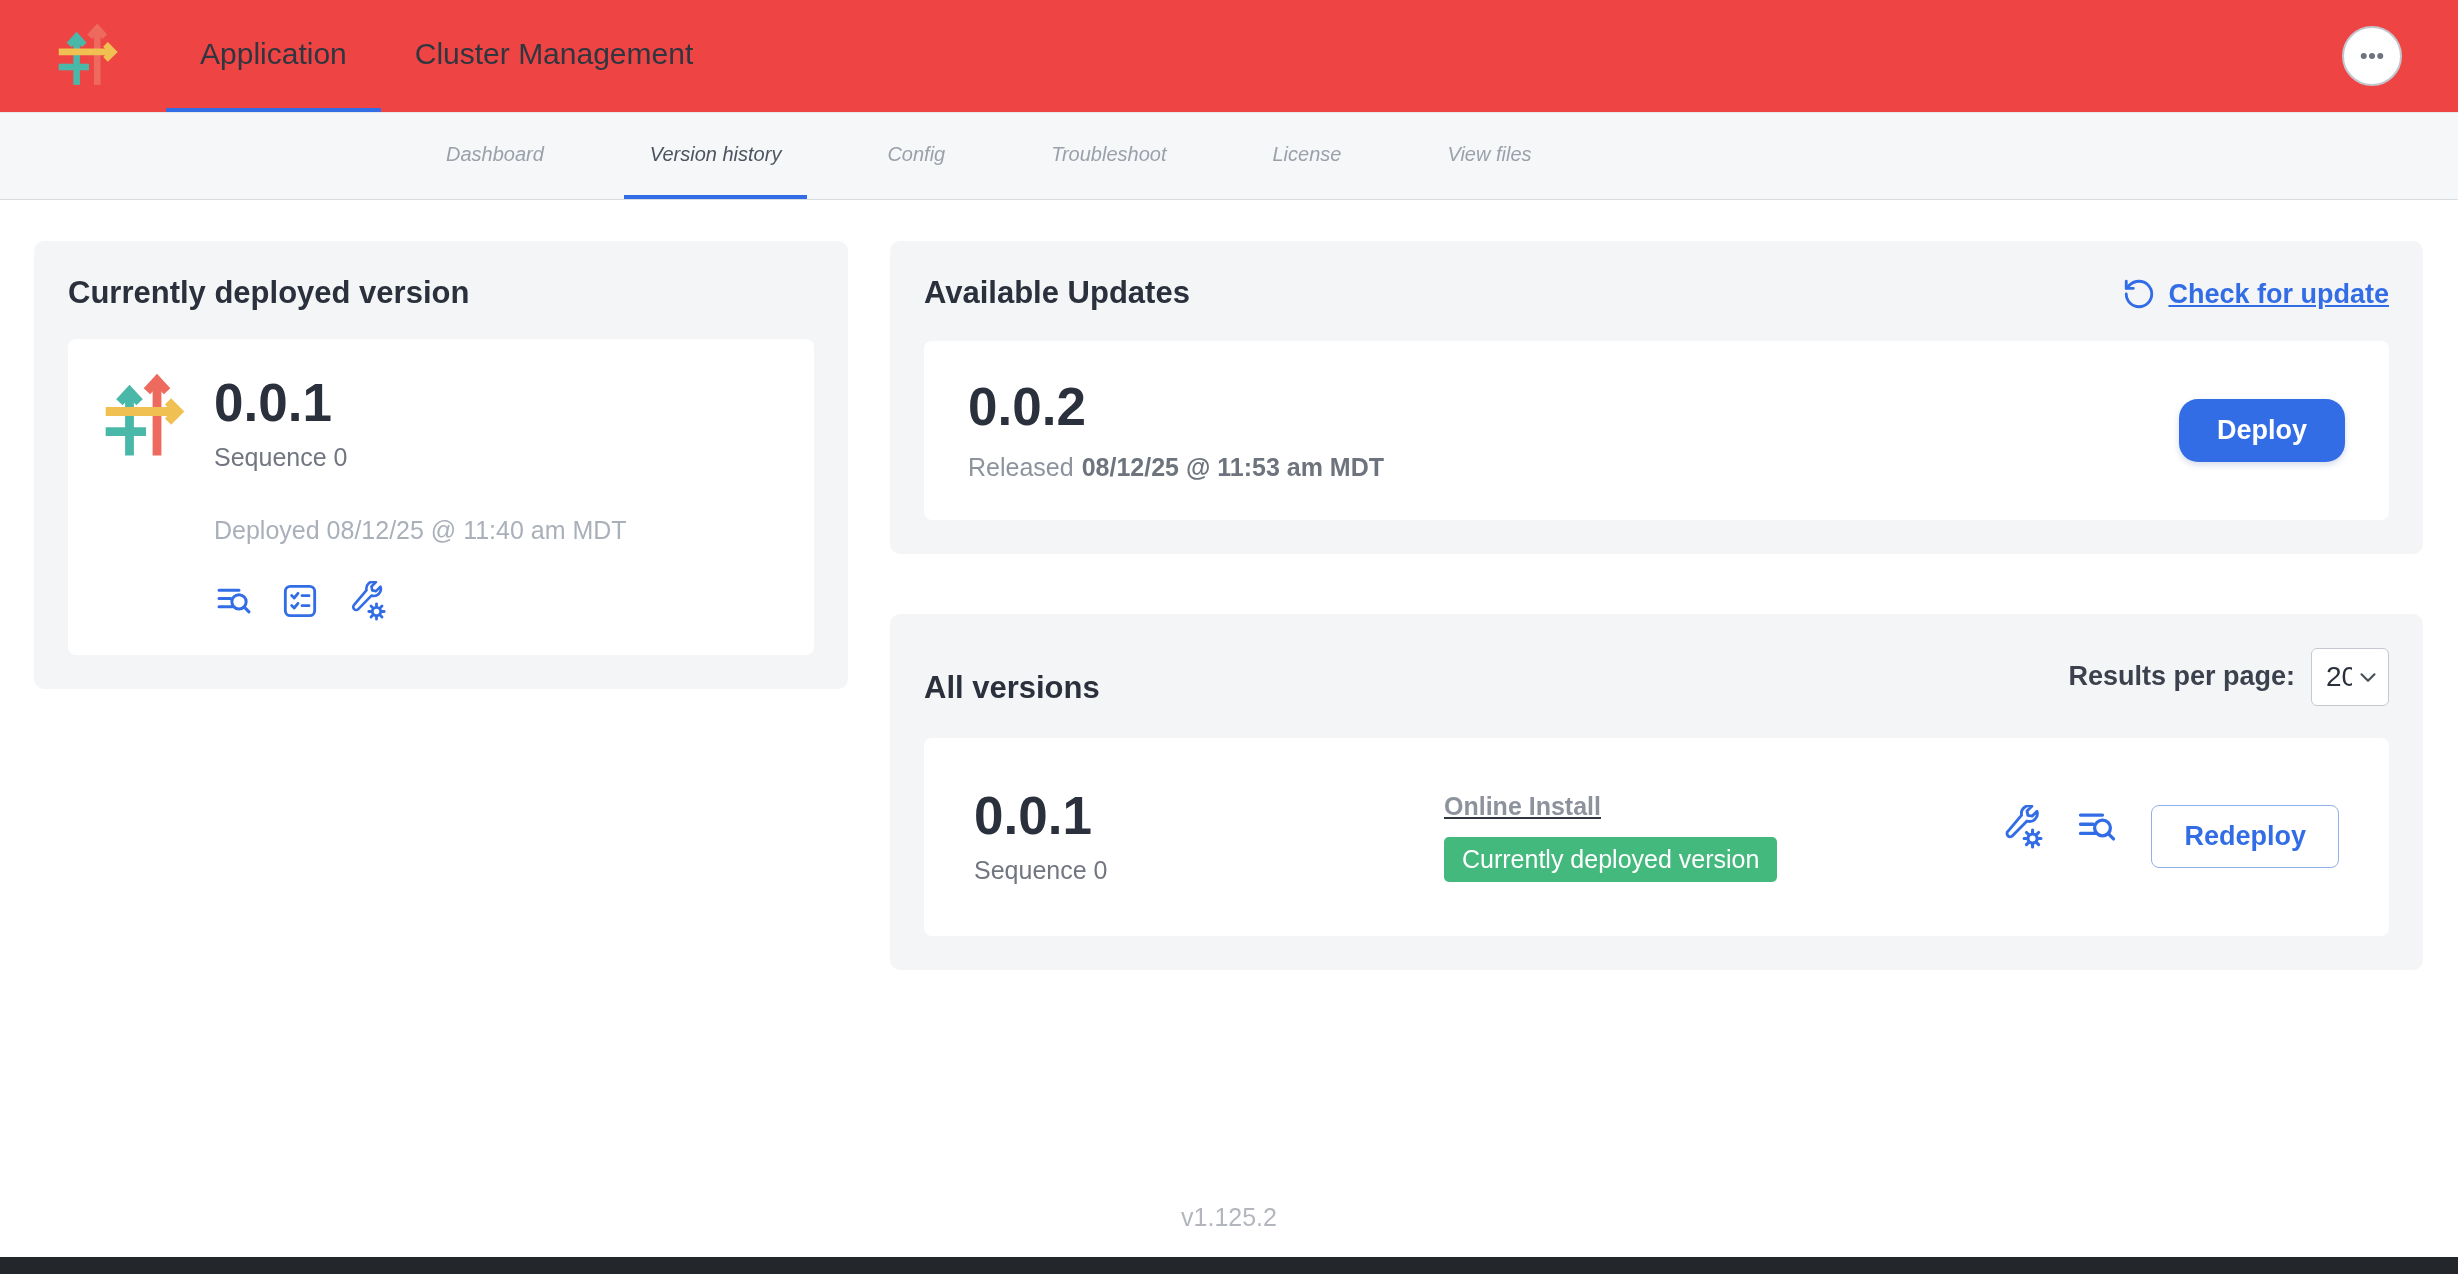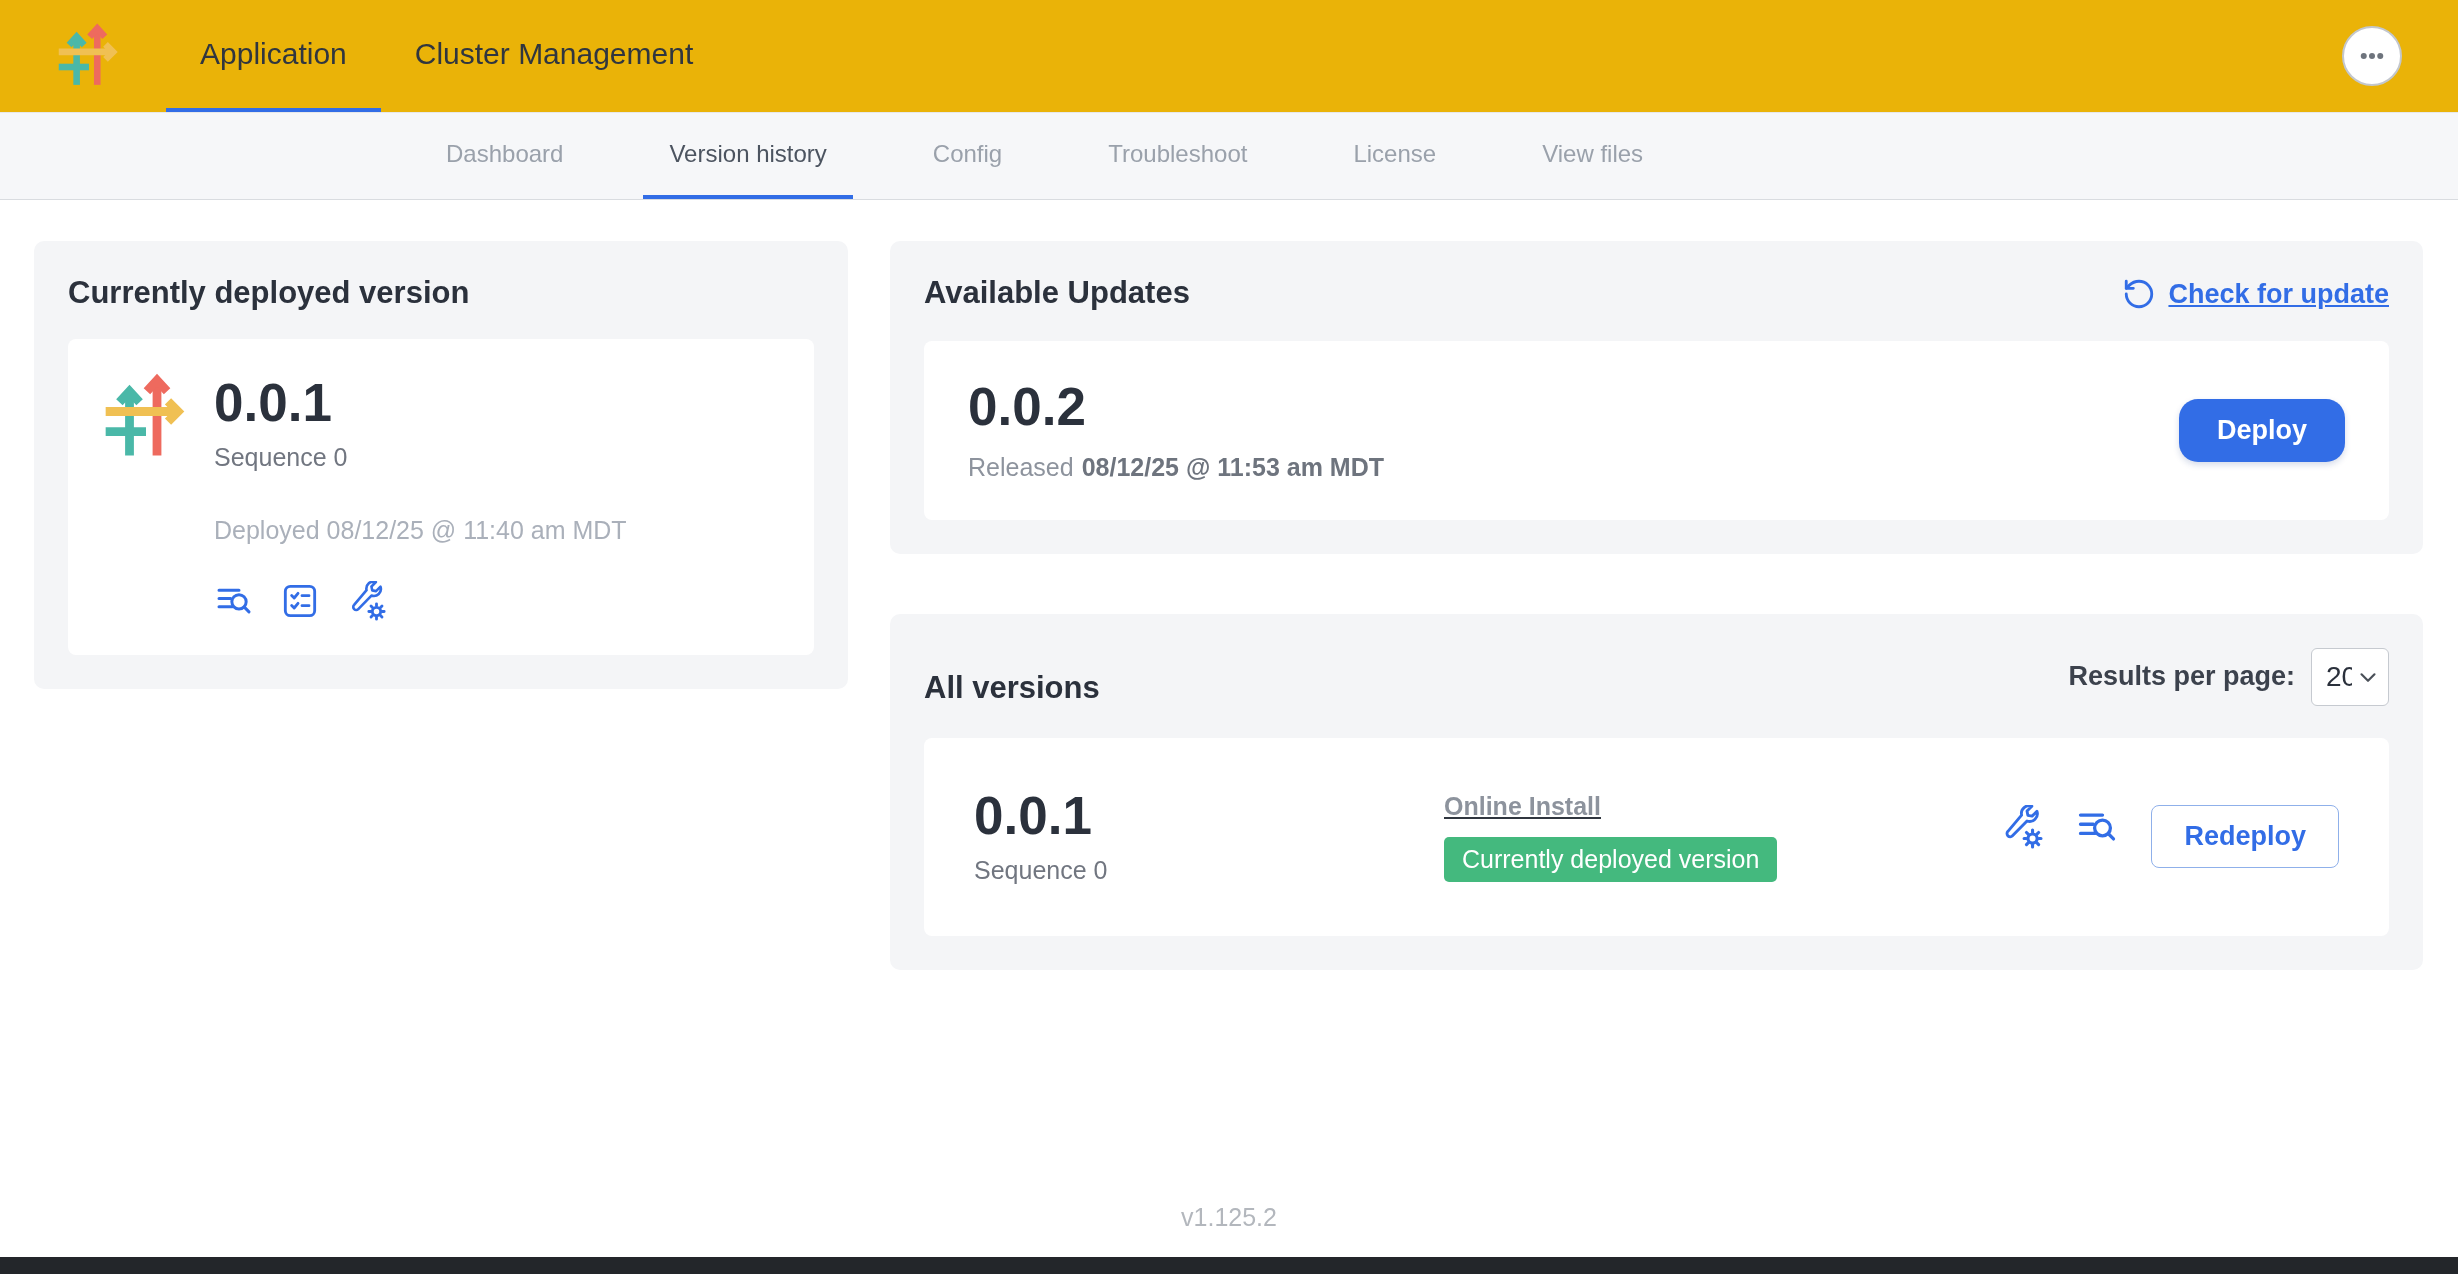--- a/index.html
+++ b/index.html
@@ -4,21 +4,21 @@
 <style>
   * { margin:0; padding:0; box-sizing:border-box; }
   html,body { width:2458px; height:1274px; overflow:hidden; }
   body {
     font-family:"Liberation Sans", sans-serif;
     background:#ffffff; color:#30363f; position:relative;
   }
 
   
   .topnav {
-    height:113px; background:#eab308; border-bottom:1px solid #e7e8ea;
+    height:113px; background:#ef4444; border-bottom:1px solid #e7e8ea;
     display:flex; align-items:stretch; padding:0 56px;
   }
   .brand { display:flex; align-items:center; margin-right:44px; }
   .logo-svg { width:66px; height:66px; }
   .topnav-tabs { display:flex; align-items:stretch; }
   .top-tab {
     display:flex; align-items:center; padding:0 34px; font-size:30px;
     color:#30363f; border-bottom:4px solid transparent; cursor:pointer; white-space:nowrap;
   }
   .top-tab.active { border-bottom-color:#326de6; }
@@ -29,22 +29,22 @@
   }
   .ellipsis-btn svg { width:36px; height:36px; }
 
   
   .subnav {
     height:87px; background:#f6f7f9; border-bottom:1px solid #d9dce0;
     display:flex; align-items:stretch; padding-left:420px;
   }
   .sub-tab {
     display:flex; align-items:center; padding:0 26px; margin-right:54px;
-    font-size:24px; color:#9aa1ab; border-bottom:4px solid transparent;
-    cursor:pointer; white-space:nowrap;
+    font-size:20px; color:#9aa1ab; border-bottom:4px solid transparent;
+    cursor:pointer; white-space:nowrap;font-style:italic;
   }
   .sub-tab.active { color:#4c5460; border-bottom-color:#326de6; }
 
   
   .content { padding:41px 34px 0 34px; display:flex; gap:42px; align-items:flex-start; }
   .card { background:#f4f5f7; border-radius:10px; padding:34px; }
   .card-title { font-size:31px; font-weight:bold; color:#2b313c; }
   .inner-card { background:#fff; border-radius:8px; }
 
   

